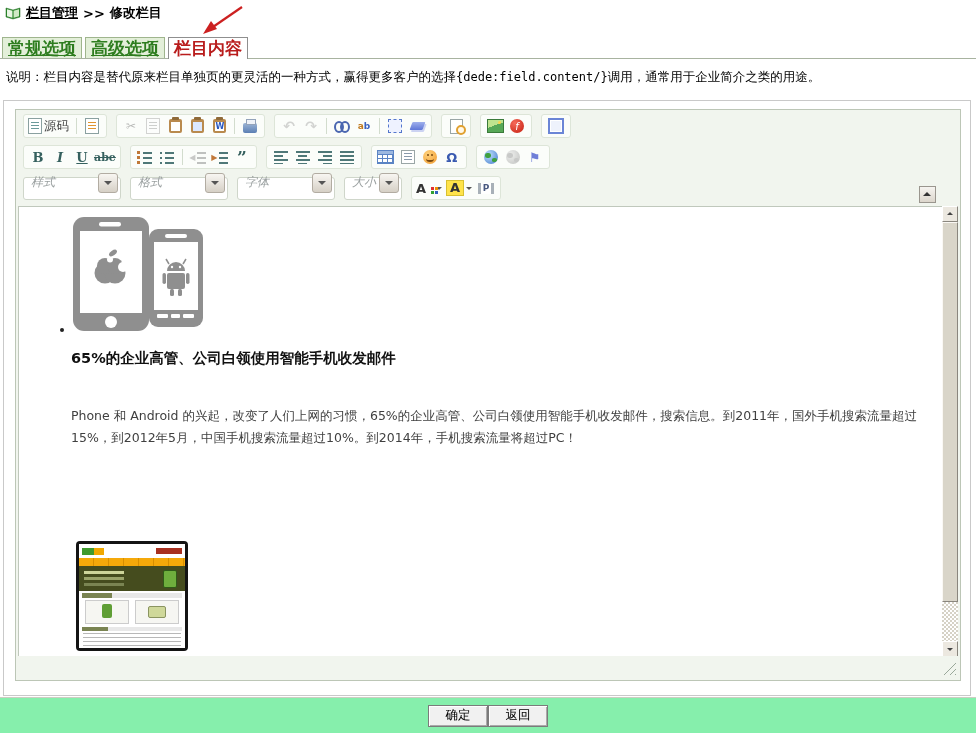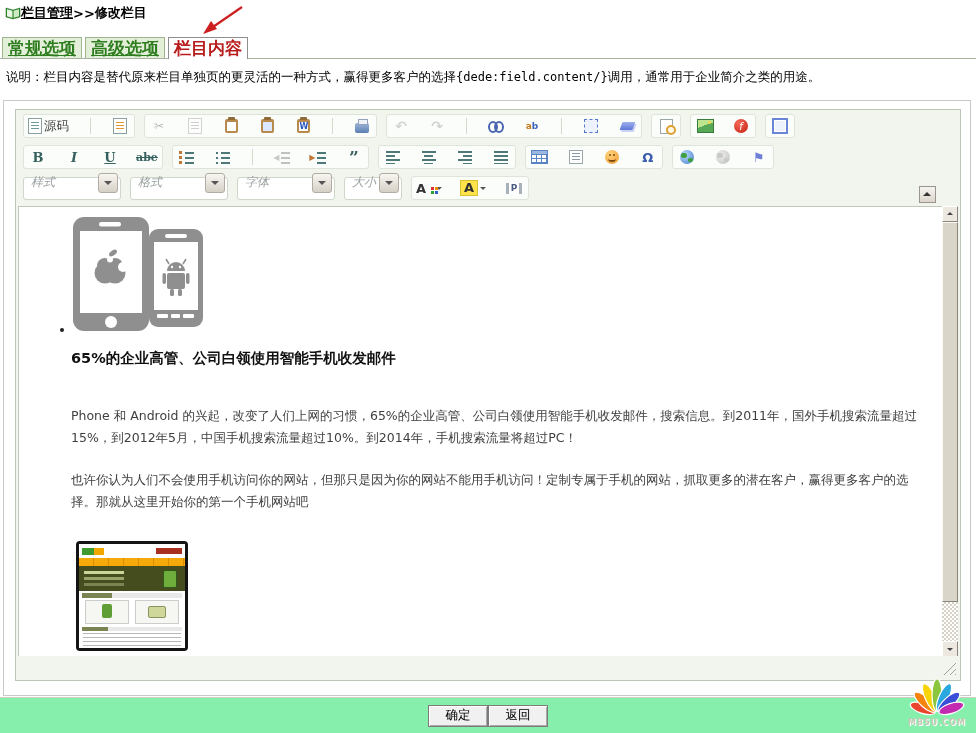--- a/index.html
+++ b/index.html
@@ -1,20 +1,20 @@
 <!DOCTYPE html>
 <html><head>
 <meta charset="utf-8">
 <style>
   html,body{margin:0;padding:0;background:#fff;}
   .screen{position:relative;width:976px;height:733px;background:#fff;overflow:hidden;
           font-family:"DejaVu Sans","Liberation Sans",sans-serif;}
 
   
-  .topbar{position:absolute;left:5px;top:4px;display:flex;align-items:center;
+  .topbar{position:absolute;left:5px;top:4px;display:flex;align-items:center;gap:5px;
           font-size:13px;font-weight:bold;color:#000;justify-content:flex-end;}
   .crumb-link{text-decoration:underline;color:#000;cursor:pointer;}
   .crumb-sep{font-weight:bold;}
 
   
   .arrow-annot{position:absolute;left:190px;top:2px;width:64px;height:40px;pointer-events:none;}
 
   
   .tabs{position:absolute;left:2px;top:37px;display:flex;gap:3px;z-index:3;}
   .tab{box-sizing:border-box;width:80px;height:21px;display:flex;align-items:center;justify-content:center;
@@ -28,21 +28,21 @@
   .note code{font-family:"DejaVu Sans Mono","Liberation Mono",monospace;font-size:12px;margin-top:33px;}
 
   
   .panel{position:absolute;left:3px;top:100px;width:968px;height:596px;background:#fff;
          border:1px solid #c9c9c9;box-sizing:border-box;}
 
   
   .editor{position:absolute;left:11px;top:8px;width:946px;height:572px;background:#f1f5ee;
           border:1px solid #bcc6b6;box-sizing:border-box;}
   .tb{display:flex;align-items:center;gap:9px;padding:4px 0 3px 7px;}
-  .grp{display:flex;align-items:center;gap:16px;background:#fbfdfa;border:1px solid #dde5d8;
+  .grp{display:flex;align-items:center;gap:2px;background:#fbfdfa;border:1px solid #dde5d8;
        border-radius:3px;padding:2px 4px;height:24px;box-sizing:border-box;}
   .vsep{width:1px;height:16px;background:#d2dccd;margin:0 3px;}
   .tbi{min-width:20px;height:18px;display:flex;align-items:center;justify-content:center;
        font-size:12px;color:#3c6464;cursor:pointer;position:relative;}
   .dis{opacity:.42;filter:grayscale(1);}
 
   
   .i-doc{width:12px;height:14px;background:#fff;border:1px solid #8aa0a0;position:relative;}
   .i-doc::after{content:"";position:absolute;left:2px;right:2px;top:3px;height:8px;
     background:repeating-linear-gradient(to bottom,#6a9a9a 0 1px,transparent 1px 3px);}
@@ -453,21 +453,20 @@
               <circle cx="48" cy="51" r="8"></circle>
               <circle cx="56" cy="52" r="5" fill="#fff"></circle>
               <circle cx="43" cy="44.5" r="3" fill="#fff"></circle>
               <ellipse cx="46" cy="38" rx="4.5" ry="2.4" transform="rotate(-35 46 38)"></ellipse>
             </g>
           </g>
         </svg>
 
         <div class="heading">65%的企业高管、公司白领使用智能手机收发邮件</div>
         <div class="para p1">Phone 和 Android 的兴起，改变了人们上网的习惯，65%的企业高管、公司白领使用智能手机收发邮件，搜索信息。到2011年，国外手机搜索流量超过15%，到2012年5月，中国手机搜索流量超过10%。到2014年，手机搜索流量将超过PC！</div>
-        <div class="para p2">也许你认为人们不会使用手机访问你的网站，但那只是因为你的网站不能用手机访问！定制专属于手机的网站，抓取更多的潜在客户，赢得更多客户的选择。那就从这里开始你的第一个手机网站吧</div>
 
         <div class="minisite">
           <div class="ms-screen">
             <div class="ms-head">
                 <span class="ms-logo"></span>
                 <span class="ms-tel"></span>
               </div>
             <div class="ms-nav"></div>
             <div class="ms-banner"></div>
             <div class="ms-sechead"></div>
@@ -491,28 +490,14 @@
         <div class="resize"></div>
       </div>
     </div>
   </div>
 
   <div class="bottombar">
     <button class="wbtn">确定</button>
     <button class="wbtn">返回</button>
   </div>
 
-  <div class="sitelogo">
-    <svg width="62" height="44" viewBox="0 0 62 44">
-      <g stroke="#ffffff" stroke-width="1.2">
-        <ellipse cx="0" cy="-15" rx="5" ry="13" fill="#e8452c" transform="translate(31,41) rotate(-72)"></ellipse>
-        <ellipse cx="0" cy="-16" rx="5" ry="14" fill="#f5820b" transform="translate(31,41) rotate(-48)"></ellipse>
-        <ellipse cx="0" cy="-17" rx="5" ry="15" fill="#f7d408" transform="translate(31,41) rotate(-24)"></ellipse>
-        <ellipse cx="0" cy="-18" rx="5" ry="16" fill="#8cc63f" transform="translate(31,41) rotate(0)"></ellipse>
-        <ellipse cx="0" cy="-17" rx="5" ry="15" fill="#29a8e0" transform="translate(31,41) rotate(24)"></ellipse>
-        <ellipse cx="0" cy="-16" rx="5" ry="14" fill="#3a4fd8" transform="translate(31,41) rotate(48)"></ellipse>
-        <ellipse cx="0" cy="-15" rx="5" ry="13" fill="#c22bb0" transform="translate(31,41) rotate(72)"></ellipse>
-      </g>
-    </svg>
-    <div class="txt">MBSU.COM</div>
-  </div>
 
 </div>
 
 </body></html>

